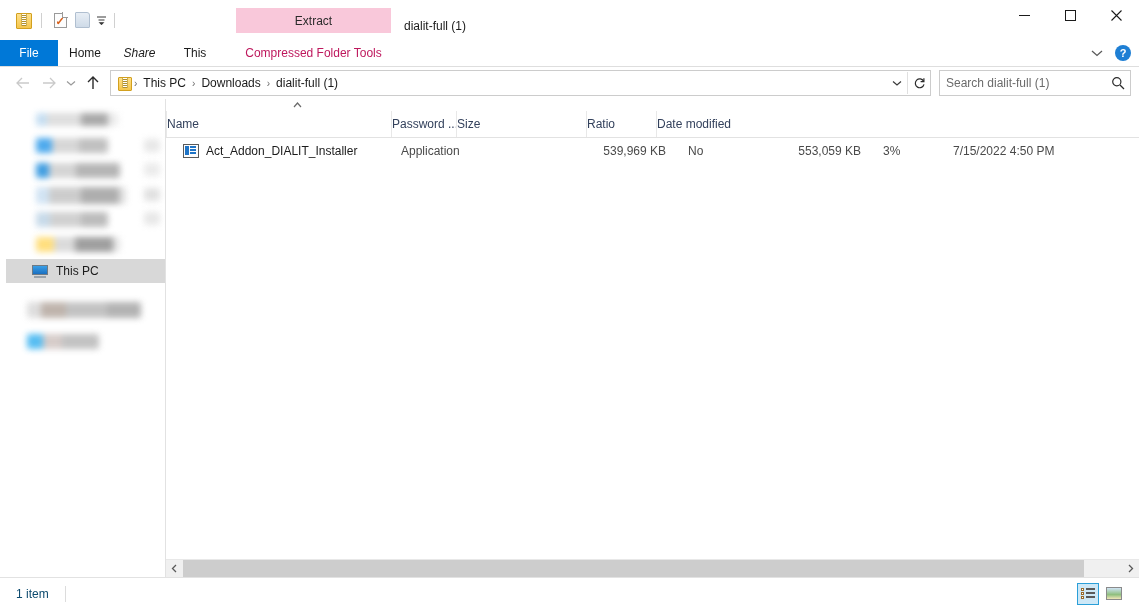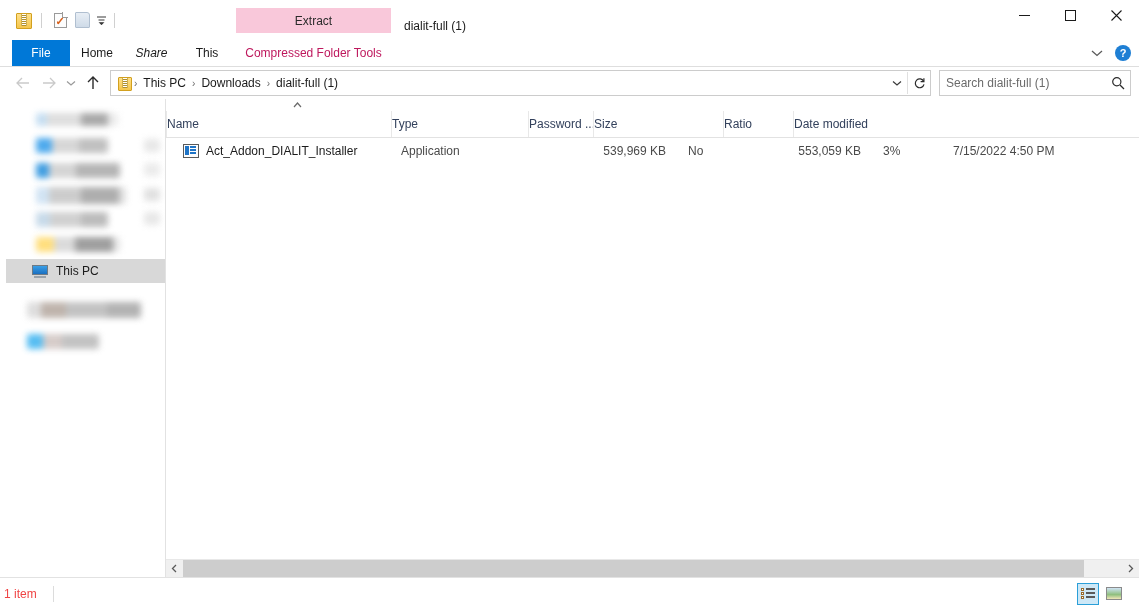--- a/index.html
+++ b/index.html
@@ -160,21 +160,21 @@
     flex: 0 0 auto;
     position: relative;
     background: #ffffff;
     border-bottom: 1px solid #dedede;
   }
   .tabs {
     display: flex;
     height: 26px;
     align-items: center;
     position: absolute;
-    left: 0; top: 0; padding-left: 12px;
+    left: 0; top: 0;
   }
   .tab {
     display: flex;
     align-items: center;
     justify-content: center;
     height: 26px;
     font-size: 12px;
     color: #1b1b1b;
     cursor: pointer;
   }
@@ -533,22 +533,22 @@
     height: 31px;
     flex: 0 0 auto;
     border-top: 1px solid #e2e2e2;
     display: flex;
     align-items: center;
     background: #ffffff;
     position: relative;
   }
   .status-text {
     font-size: 12px;
-    color: #ef4444;
-    padding-left: 4px;
+    color: #0c4a6e;
+    padding-left: 16px;
     text-align: center;
   }
   .status-sep {
     width: 1px;
     height: 16px;
     background: #dcdcdc;
     margin-left: 16px;
   }
   .viewbtns {
     position: absolute;
@@ -777,23 +777,20 @@
 
       <div class="colheader">
         <div class="sortcaret">
           <svg width="9" height="6" viewBox="0 0 9 6">
               <path d="M1 5 L4.5 1 L8 5" stroke="#6a6a6a" stroke-width="1.2" fill="none"></path>
             </svg>
         </div>
         <div class="col c-name">
           <span>Name</span>
         </div>
-        <div class="col c-type">
-          <span>Type</span>
-        </div>
         <div class="col c-pass">
           <span>Password ...</span>
         </div>
         <div class="col c-size">
           <span>Size</span>
         </div>
         <div class="col c-ratio">
           <span>Ratio</span>
         </div>
         <div class="col c-date">

